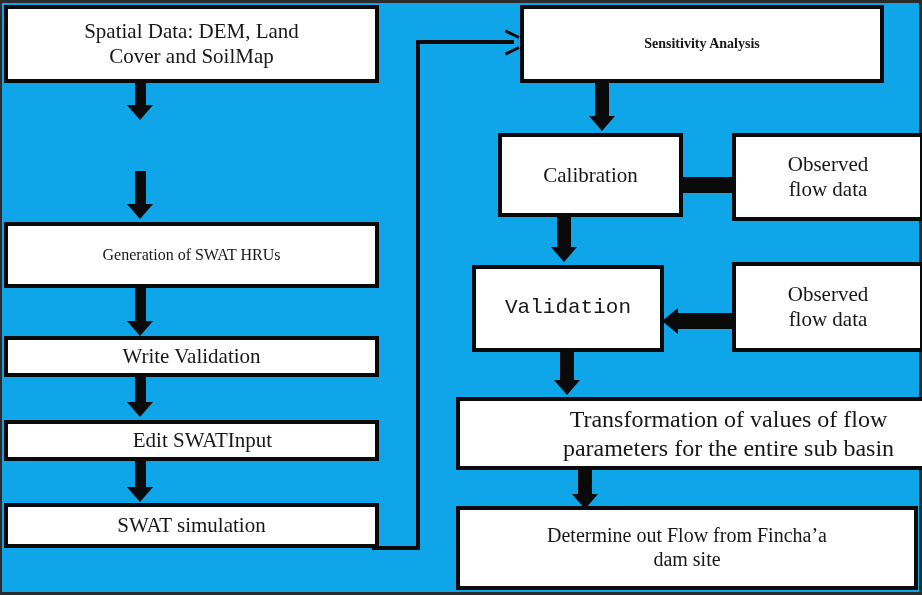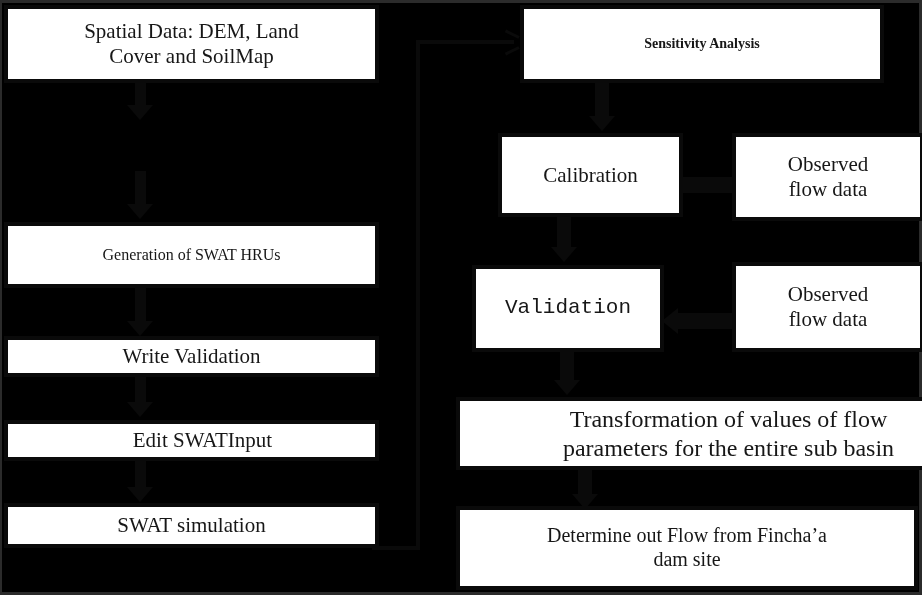--- a/index.html
+++ b/index.html
@@ -4,21 +4,21 @@
 <style>
   html, body {
     margin: 0;
     padding: 0;
     background: #ffffff;
   }
   #canvas {
     position: relative;
     width: 922px;
     height: 595px;
-    background: #000000;
+    background: #0ea5e9;
     font-family: "Liberation Serif", "DejaVu Serif", serif;
     overflow: hidden;
   }
   
   .frame-top {
     position: absolute;
     left: 0; top: 0;
     width: 922px; height: 3px;
     background: #2b2b2b;
   }

